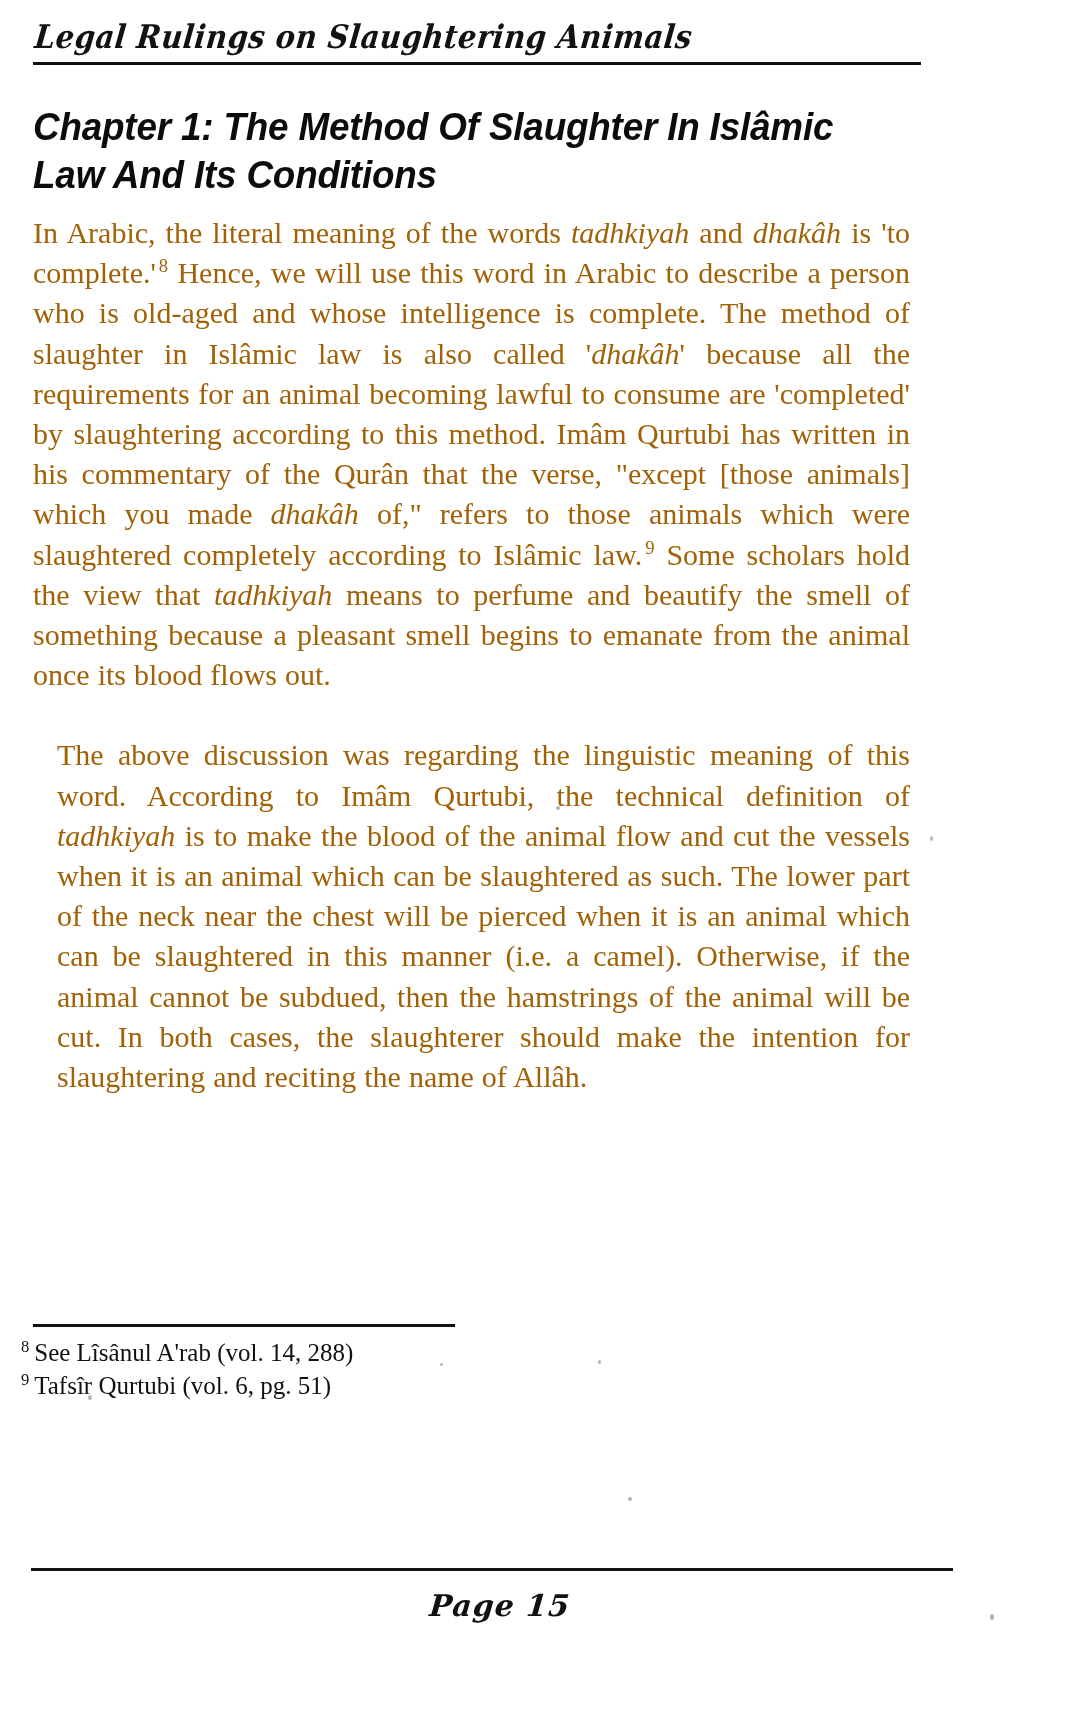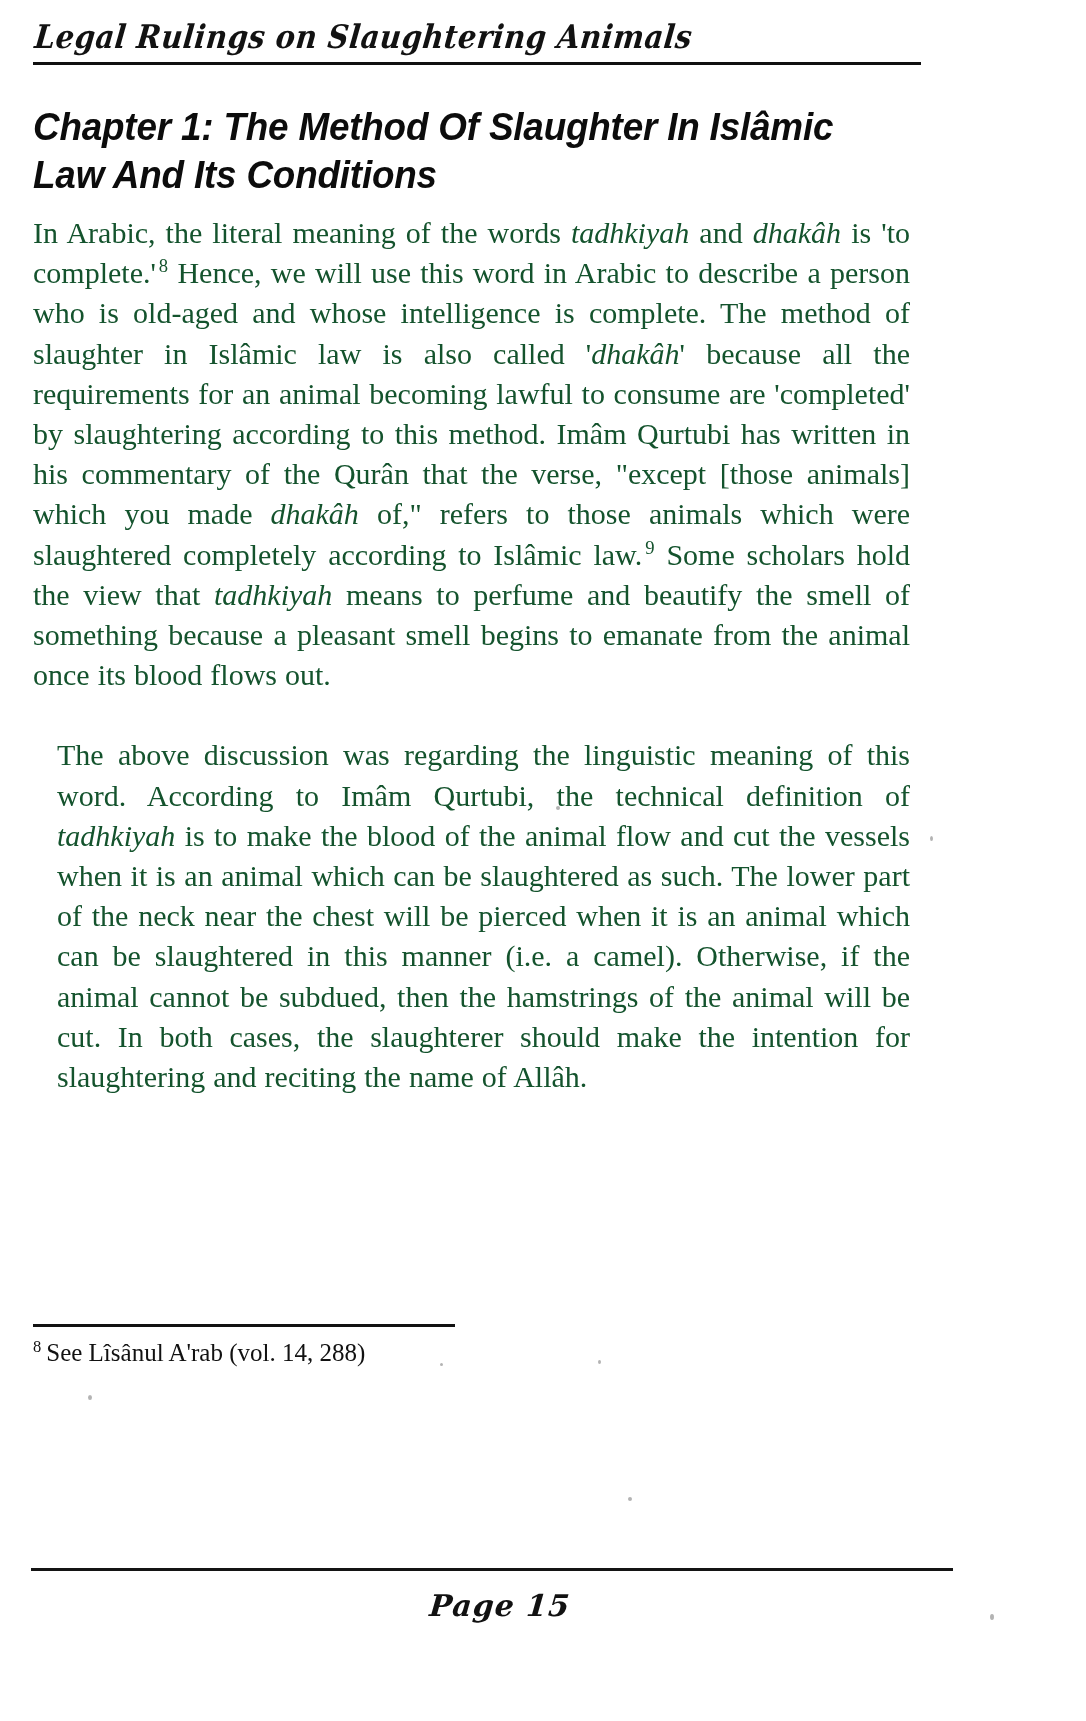--- a/index.html
+++ b/index.html
@@ -71,21 +71,21 @@
     position: absolute;
     left: 33px;
     top: 213px;
     width: 877px;
   }
 
   .para {
     font-family: "Liberation Serif", "DejaVu Serif", serif;
     font-size: 30px;
     line-height: 40.2px;
-    color: #14532d;
+    color: #a16207;
     text-align: justify;
     text-justify: inter-word;
     margin: 0 0 40px 0;
     word-spacing: 0.5px;
   }
 
   .para:last-child { margin-bottom: 0; margin-left: 24px; }
 
   .para i, .para em {
     font-style: italic;
@@ -103,21 +103,21 @@
     position: absolute;
     left: 33px;
     top: 1324px;
     width: 422px;
     height: 3px;
     background: #121212;
   }
 
   .footnotes {
     position: absolute;
-    left: 33px;
+    left: 21px;
     top: 1336px;
     width: 700px;
     font-family: "Liberation Serif", "DejaVu Serif", serif;
     font-size: 25px;
     line-height: 33px;
     color: #111111;
   }
 
   .footnote-item {
     white-space: nowrap;
@@ -186,20 +186,23 @@
     <p class="para">In Arabic, the literal meaning of the words <i>tadhkiyah</i> and <i>dhakâh</i> is 'to complete.'<sup class="fn">8</sup> Hence, we will use this word in Arabic to describe a person who is old-aged and whose intelligence is complete. The method of slaughter in Islâmic law is also called '<i>dhakâh</i>' because all the requirements for an animal becoming lawful to consume are 'completed' by slaughtering according to this method. Imâm Qurtubi has written in his commentary of the Qurân that the verse, "except [those animals] which you made <i>dhakâh</i> of," refers to those animals which were slaughtered completely according to Islâmic law.<sup class="fn">9</sup> Some scholars hold the view that <i>tadhkiyah</i> means to perfume and beautify the smell of something because a pleasant smell begins to emanate from the animal once its blood flows out.</p>
     <p class="para">The above discussion was regarding the linguistic meaning of this word. According to Imâm Qurtubi, the technical definition of <i>tadhkiyah</i> is to make the blood of the animal flow and cut the vessels when it is an animal which can be slaughtered as such. The lower part of the neck near the chest will be pierced when it is an animal which can be slaughtered in this manner (i.e. a camel). Otherwise, if the animal cannot be subdued, then the hamstrings of the animal will be cut. In both cases, the slaughterer should make the intention for slaughtering and reciting the name of Allâh.</p>
   </div>
 
   <div class="footnote-rule"></div>
 
   <div class="footnotes">
     <div class="footnote-item">
       <span class="footnote-marker">8</span><span>See Lîsânul A'rab (vol. 14, 288)</span>
     </div>
+    <div class="footnote-item">
+      <span class="footnote-marker">9</span><span>Tafsîr Qurtubi (vol. 6, pg. 51)</span>
+    </div>
   </div>
 
   <div class="footer-rule"></div>
   <div class="page-number">Page 15</div>
 
   <span class="speck s1"></span>
   <span class="speck s2"></span>
   <span class="speck s3"></span>
   <span class="speck s4"></span>
   <span class="speck s5"></span>

